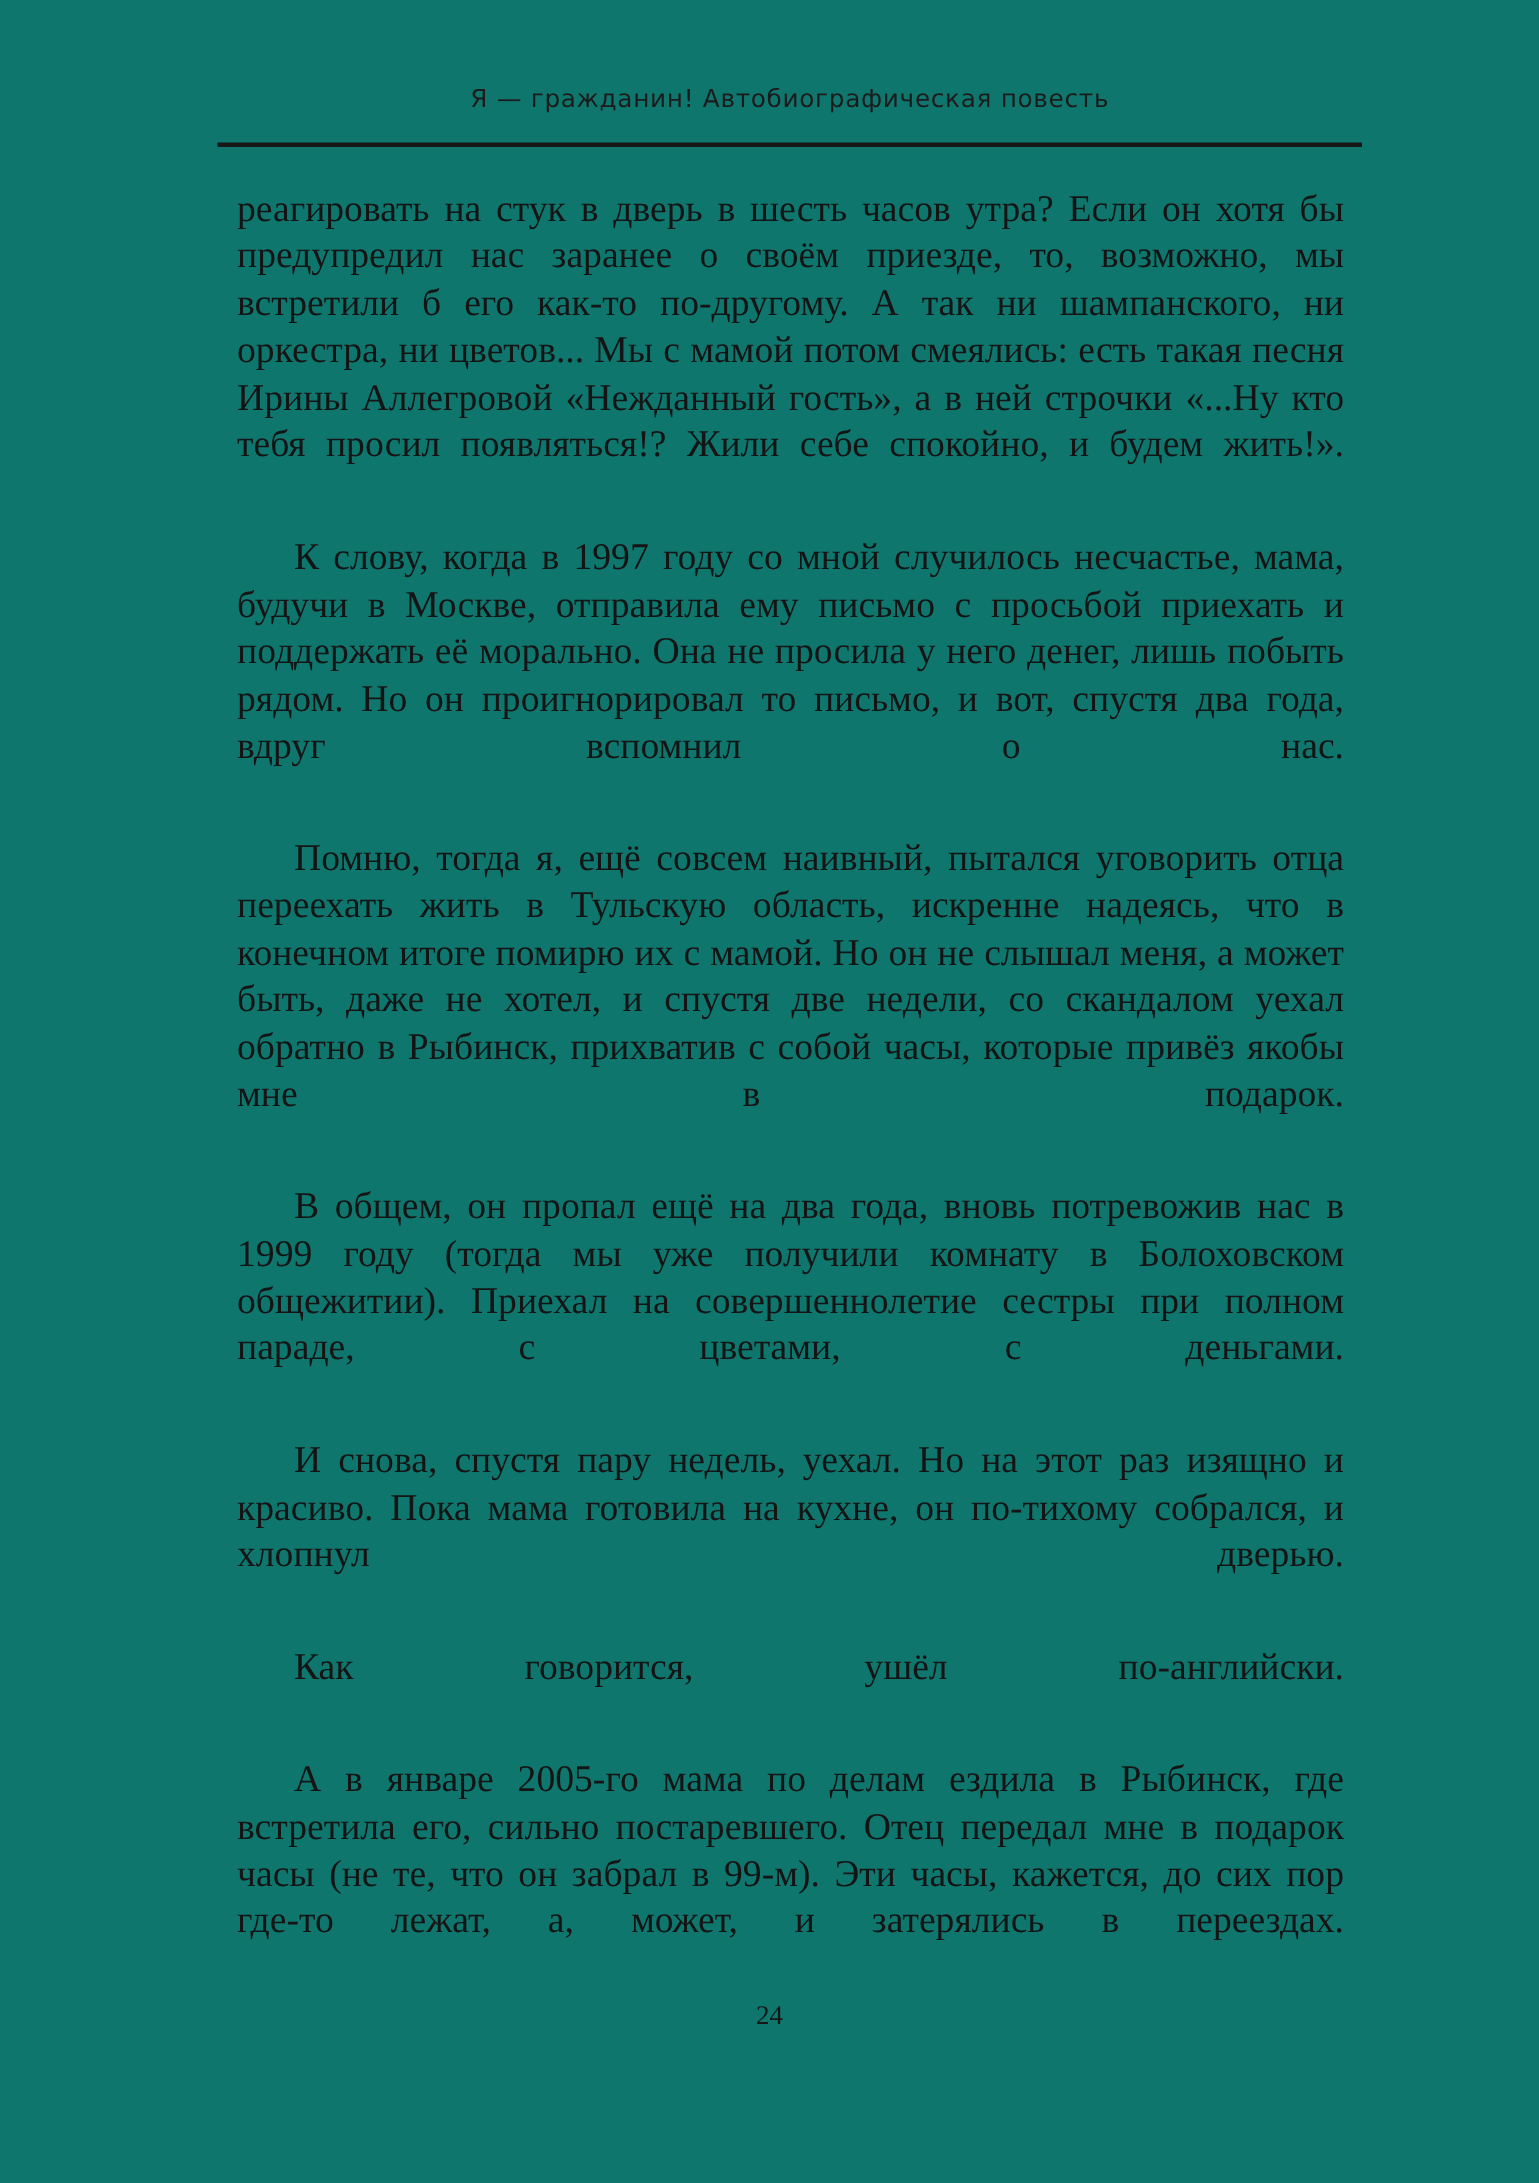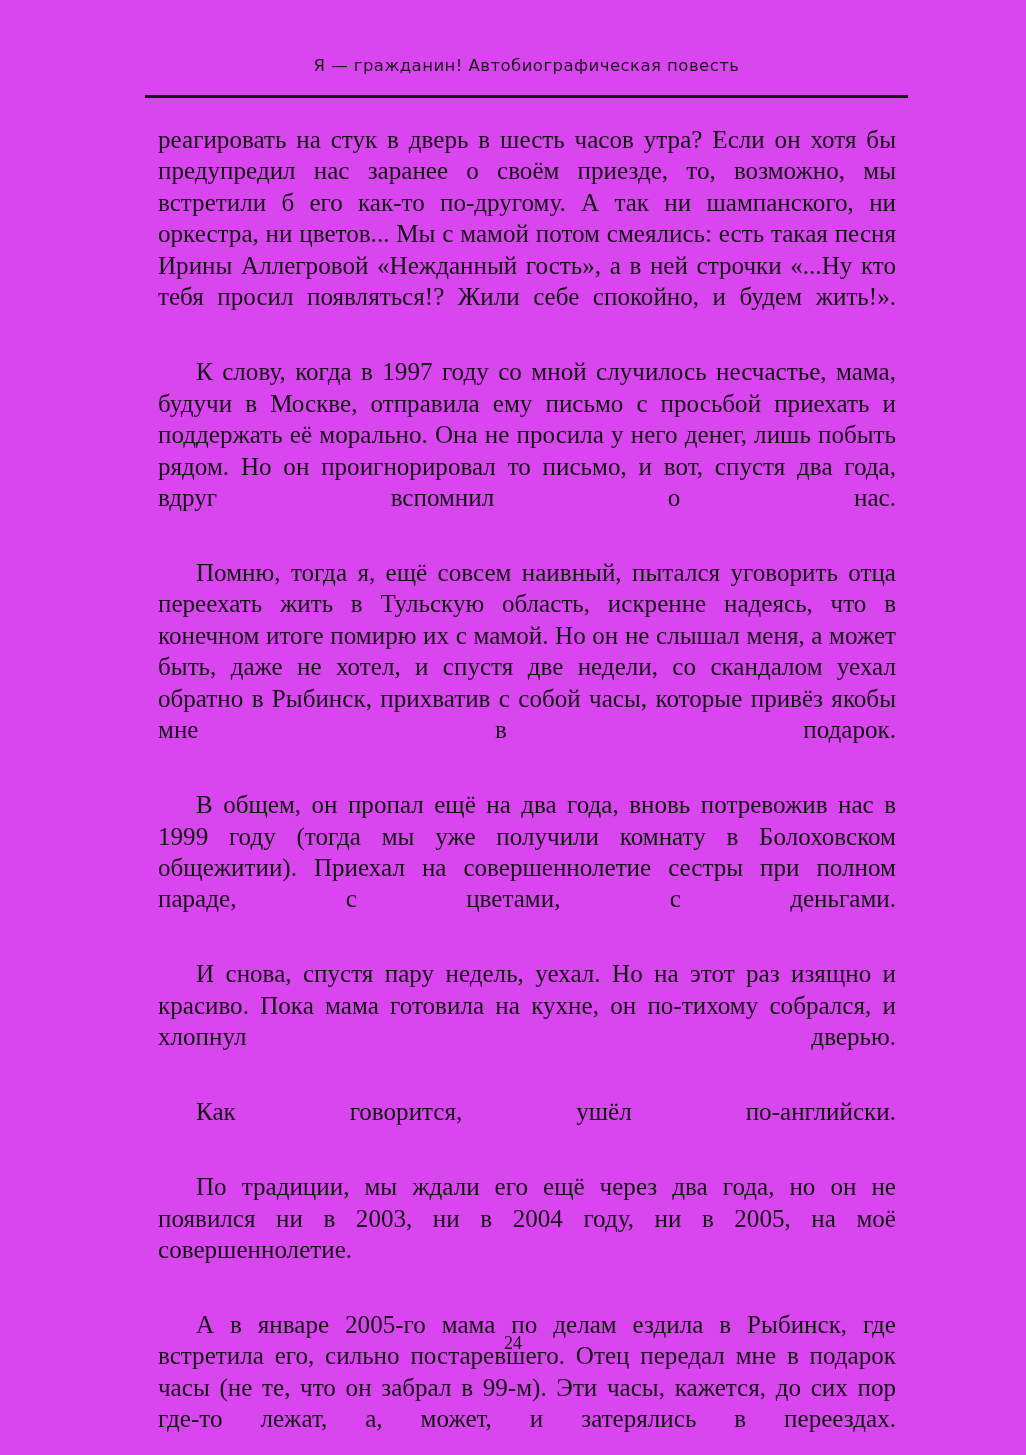--- a/index.html
+++ b/index.html
@@ -14,21 +14,21 @@
     position: relative;
     overflow: hidden;
     font-family: "Liberation Serif", "DejaVu Serif", serif;
     color: #141414;
     -webkit-font-smoothing: antialiased;
   }
 
   .page {
     position: absolute;
     inset: 0;
-    background: #d946ef;
+    background: #0f766e;
   }
 
   
   .running-head {
     position: absolute;
     left: 145px;
     top: 56px;
     width: 763px;
     text-align: center;
   }
@@ -104,21 +104,20 @@
 
   <div class="head-rule"></div>
 
   <div class="textblock">
     <p class="para first">реагировать на стук в дверь в шесть часов утра? Если он хотя бы предупредил нас заранее о своём приезде, то, возможно, мы встретили б его как-то по-другому. А так ни шампанского, ни оркестра, ни цветов... Мы с мамой потом смеялись: есть такая песня Ирины Аллегровой «Нежданный гость», а в ней строчки «...Ну кто тебя просил появляться!? Жили себе спокойно, и будем жить!».</p>
     <p class="para">К слову, когда в 1997 году со мной случилось несчастье, мама, будучи в Москве, отправила ему письмо с просьбой приехать и поддержать её морально. Она не просила у него денег, лишь побыть рядом. Но он проигнорировал то письмо, и вот, спустя два года, вдруг вспомнил о нас.</p>
     <p class="para">Помню, тогда я, ещё совсем наивный, пытался уговорить отца переехать жить в Тульскую область, искренне надеясь, что в конечном итоге помирю их с мамой. Но он не слышал меня, а может быть, даже не хотел, и спустя две недели, со скандалом уехал обратно в Рыбинск, прихватив с собой часы, которые привёз якобы мне в подарок.</p>
     <p class="para">В общем, он пропал ещё на два года, вновь потревожив нас в 1999 году (тогда мы уже получили комнату в Болоховском общежитии). Приехал на совершеннолетие сестры при полном параде, с цветами, с деньгами.</p>
     <p class="para">И снова, спустя пару недель, уехал. Но на этот раз изящно и красиво. Пока мама готовила на кухне, он по-тихому собрался, и хлопнул дверью.</p>
     <p class="para">Как говорится, ушёл по-английски.</p>
-    <p class="para">По традиции, мы ждали его ещё через два года, но он не появился ни в 2003, ни в 2004 году, ни в 2005, на моё совершеннолетие.</p>
     <p class="para">А в январе 2005-го мама по делам ездила в Рыбинск, где встретила его, сильно постаревшего. Отец передал мне в подарок часы (не те, что он забрал в 99-м). Эти часы, кажется, до сих пор где-то лежат, а, может, и затерялись в переездах.</p>
 
   </div>
 
   <div class="folio">
     <span class="folio-number">24</span>
   </div>
 
 </div>
 

